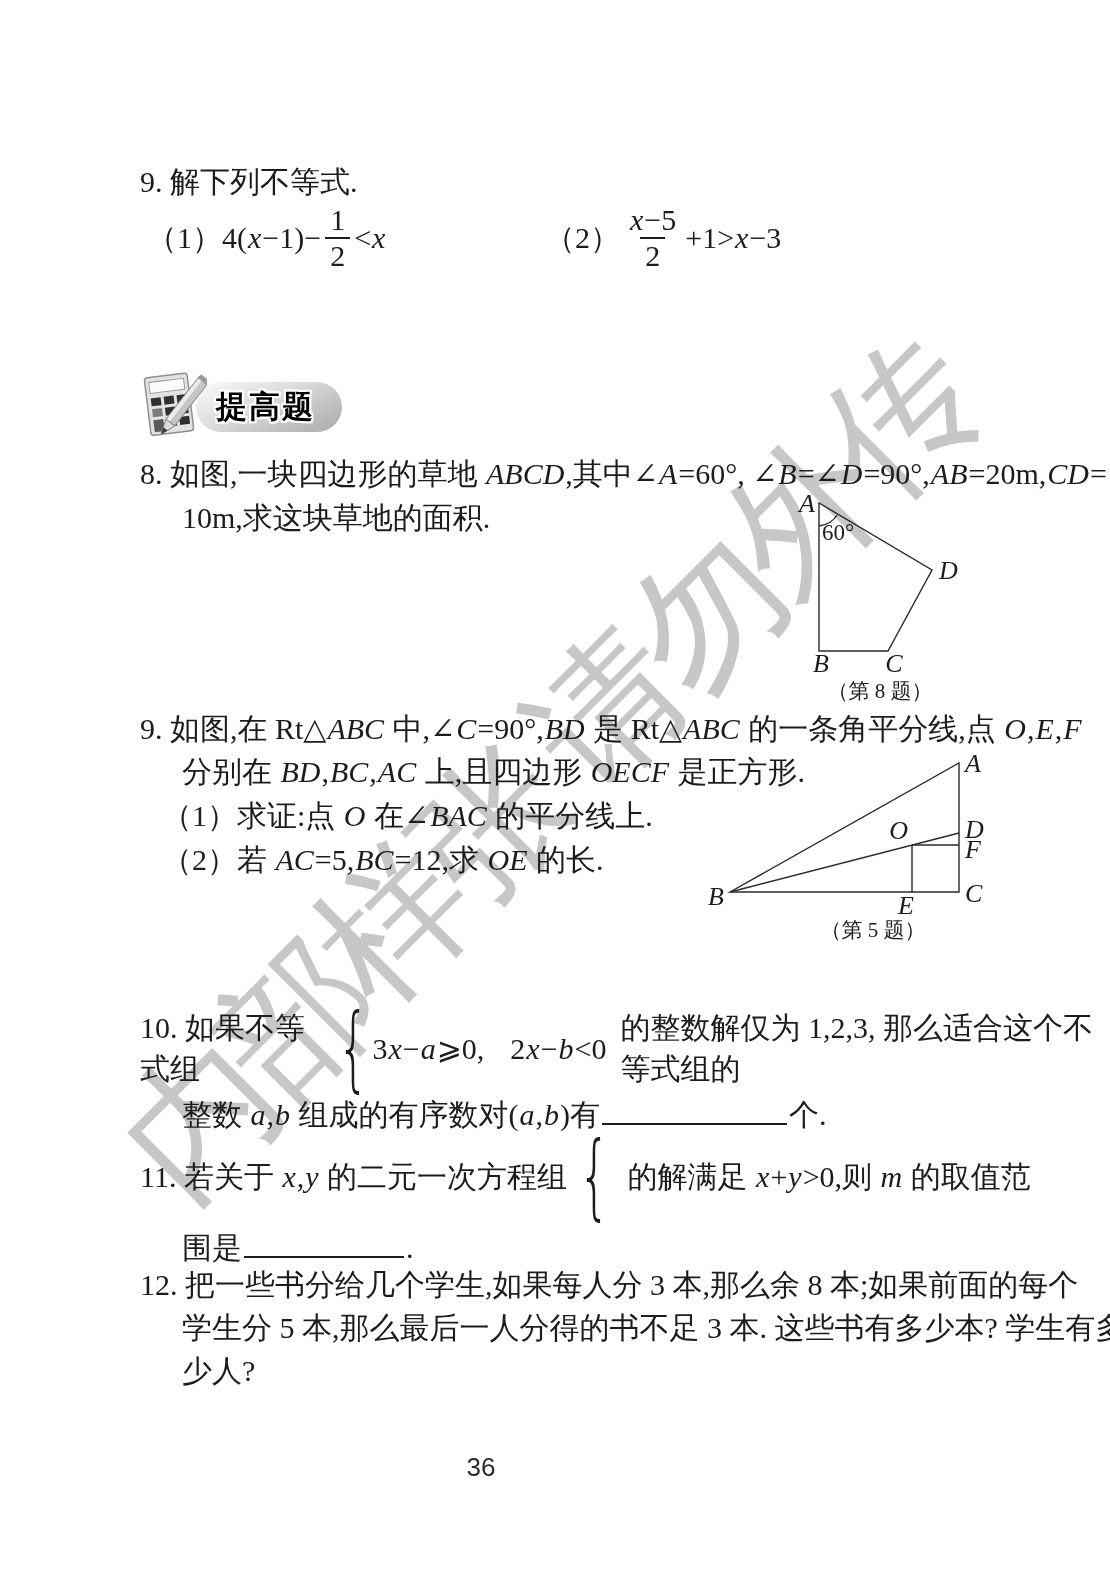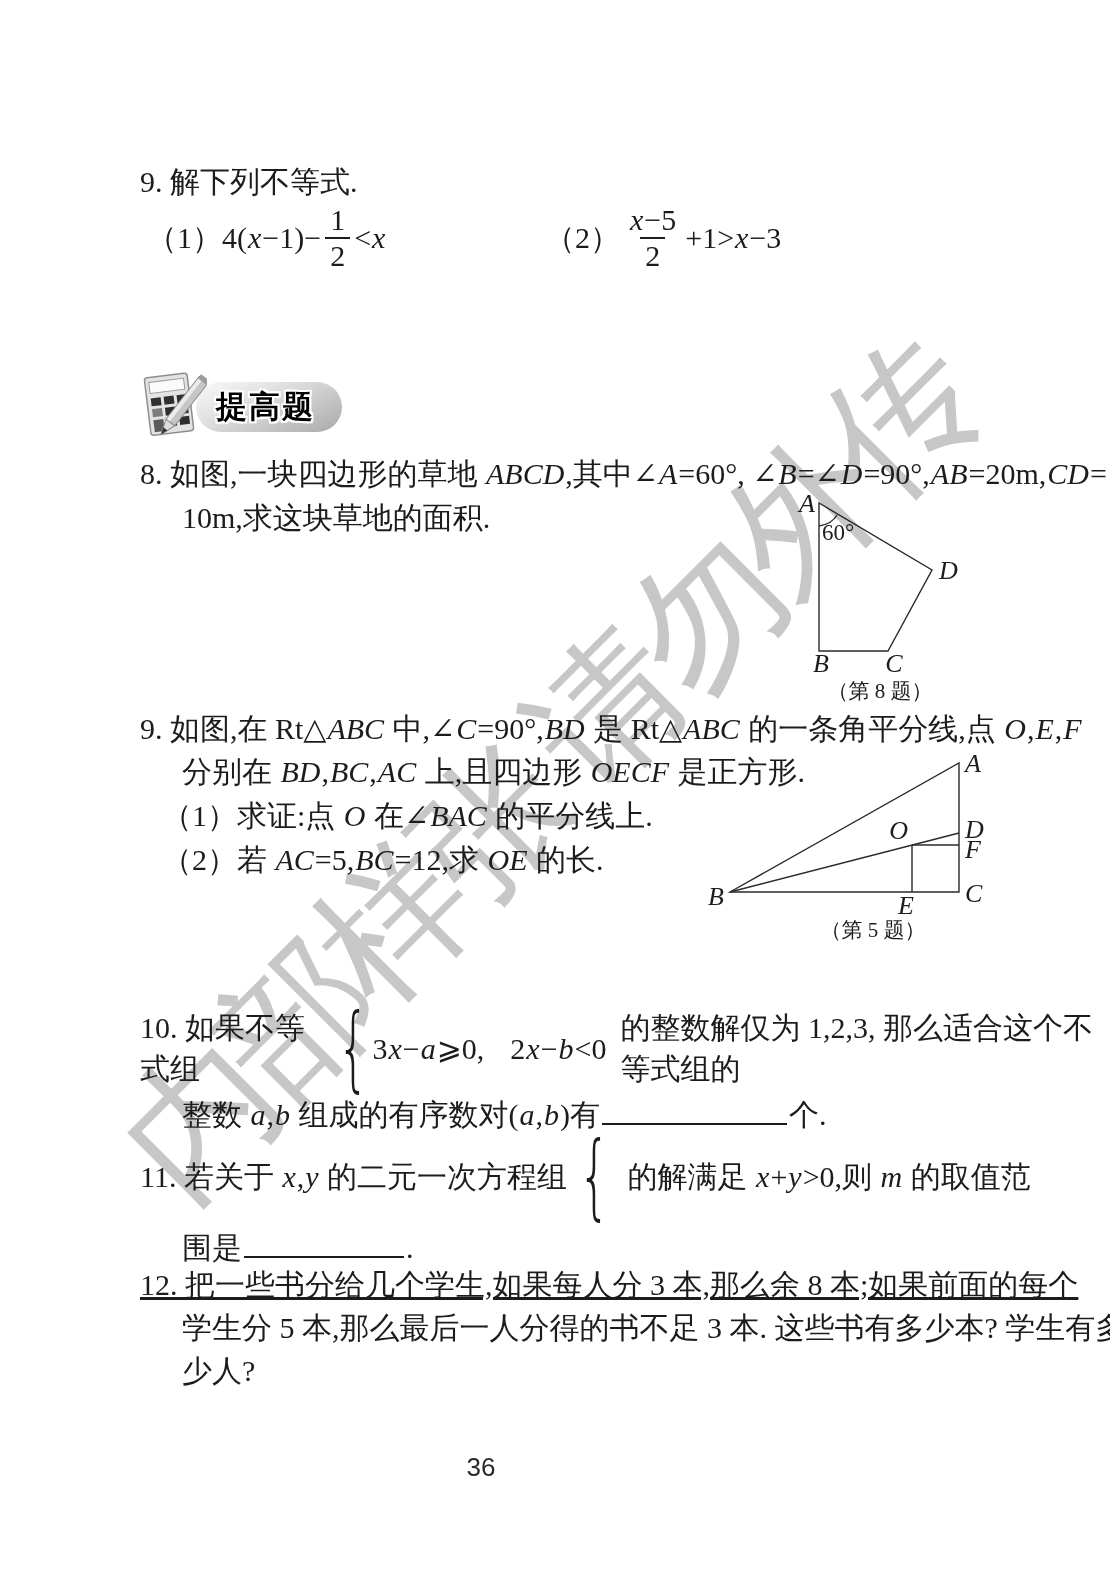--- a/index.html
+++ b/index.html
@@ -166,20 +166,20 @@
 
     <div class="abs sysrow" style="left:140px; top:1133px; height:88px;">
       <span><span class="sg-t">11. 若关于 </span><span class="sg-i">x</span><span class="sg-t">,</span><span class="sg-i">y</span><span class="sg-t"> 的二元一次方程组</span></span>
       <span class="brace">{</span>
       <span class="aftersys"><span class="sg-t">的解满足 </span><span class="sg-i">x</span><span class="sg-t">+</span><span class="sg-i">y</span><span class="sg-t">&gt;0,则 </span><span class="sg-i">m</span><span class="sg-t"> 的取值范</span></span>
     </div>
     <div class="abs line" style="left:182px; top:1228px;">
       <span>围是</span><span class="blank w160"></span><span>.</span>
     </div>
 
-    <div class="abs line" style="left:140px; top:1268px;text-decoration:underline;">12. 把一些书分给几个学生,如果每人分 3 本,那么余 8 本;如果前面的每个</div>
+    <div class="abs line" style="left:140px; top:1268px;">12. 把一些书分给几个学生,如果每人分 3 本,那么余 8 本;如果前面的每个</div>
     <div class="abs line" style="left:182px; top:1311px;">学生分 5 本,那么最后一人分得的书不足 3 本. 这些书有多少本? 学生有多</div>
     <div class="abs line" style="left:182px; top:1354px;">少人?</div>
 
     <div id="pagenum">36</div>
 
   </div>
 </div>
 
 </body></html>

